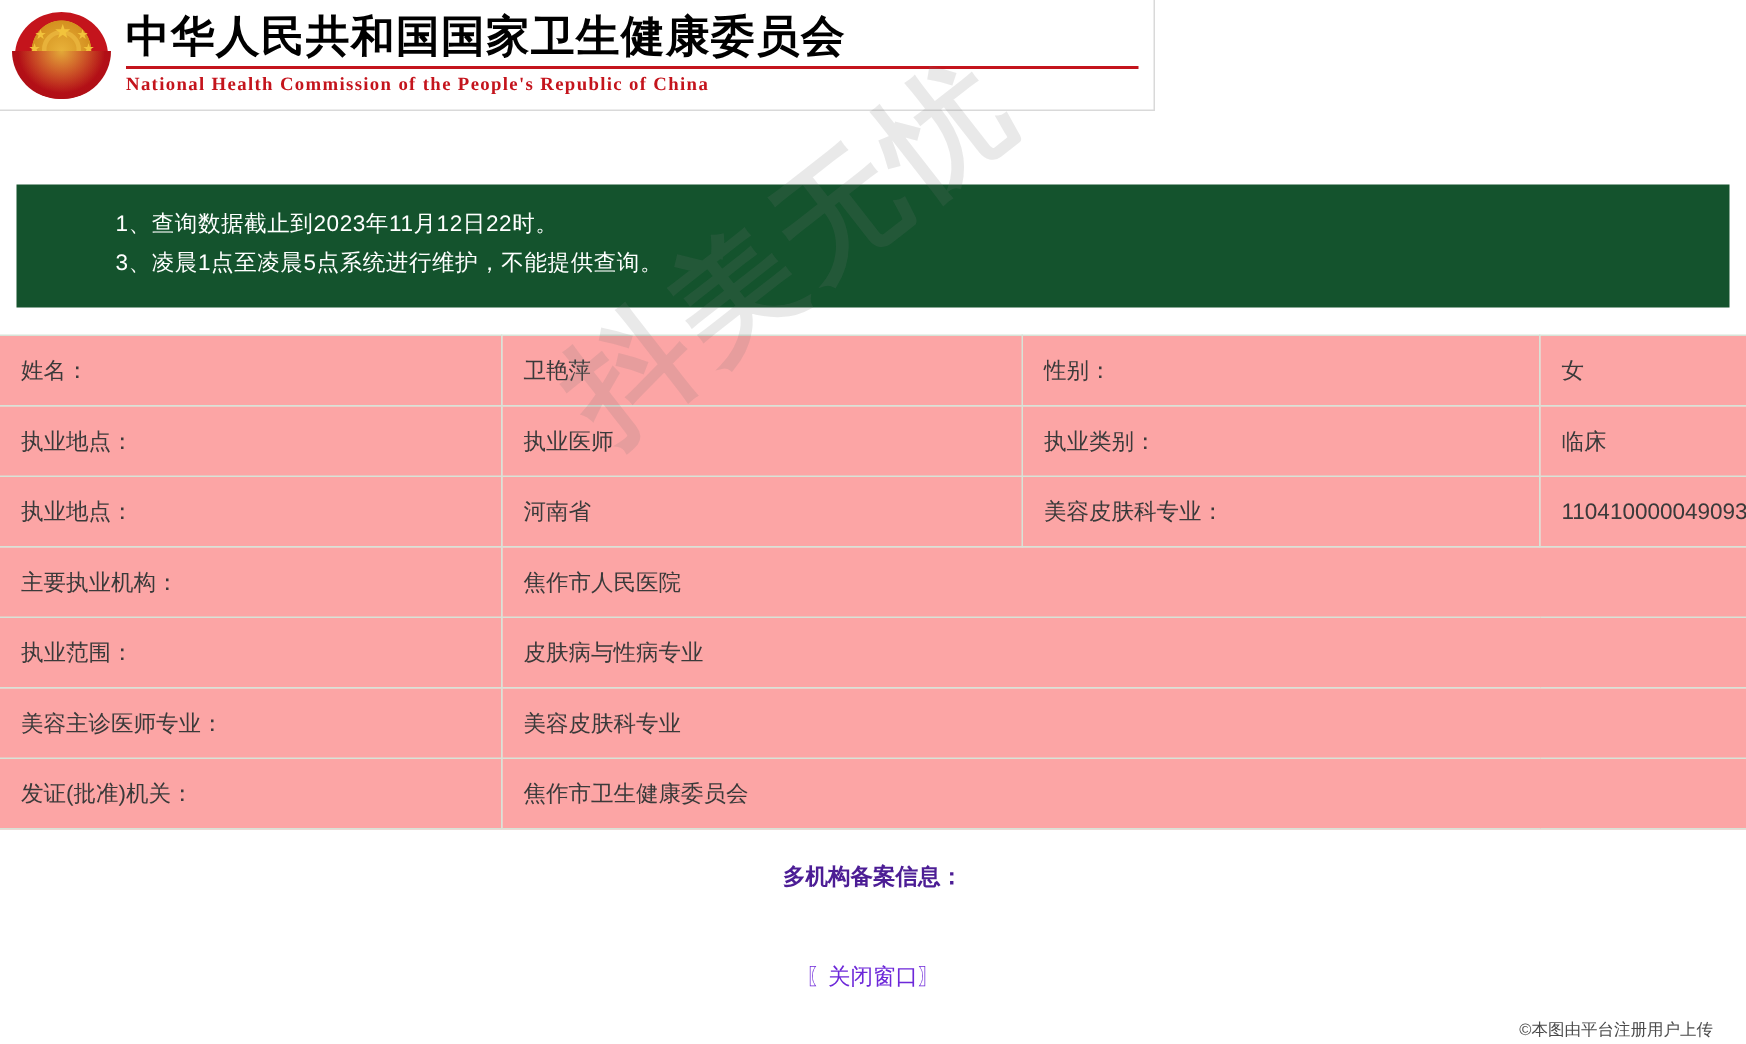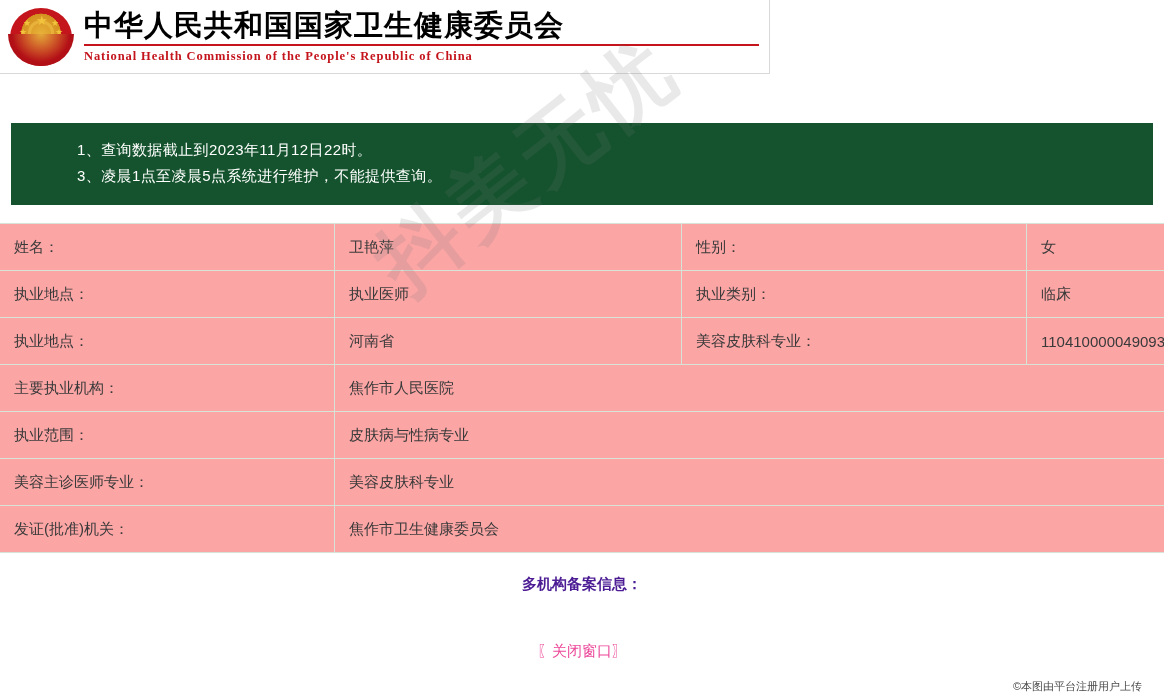--- a/index.html
+++ b/index.html
@@ -152,21 +152,21 @@
     text-align: center;
     font-size: 15px;
     color: #4c1d95;
     font-weight: bold;
     padding: 22px 0 0 0;
   }
 
   .close-link {
     text-align: center;
     font-size: 15px;
-    color: #ec4899;
+    color: #6d28d9;
     margin-top: 48px;
     cursor: pointer;
   }
 
   
   .wm-diag {
     position: absolute;
     left: 355px;
     top: 232px;
     font-family: "Liberation Serif", serif;

